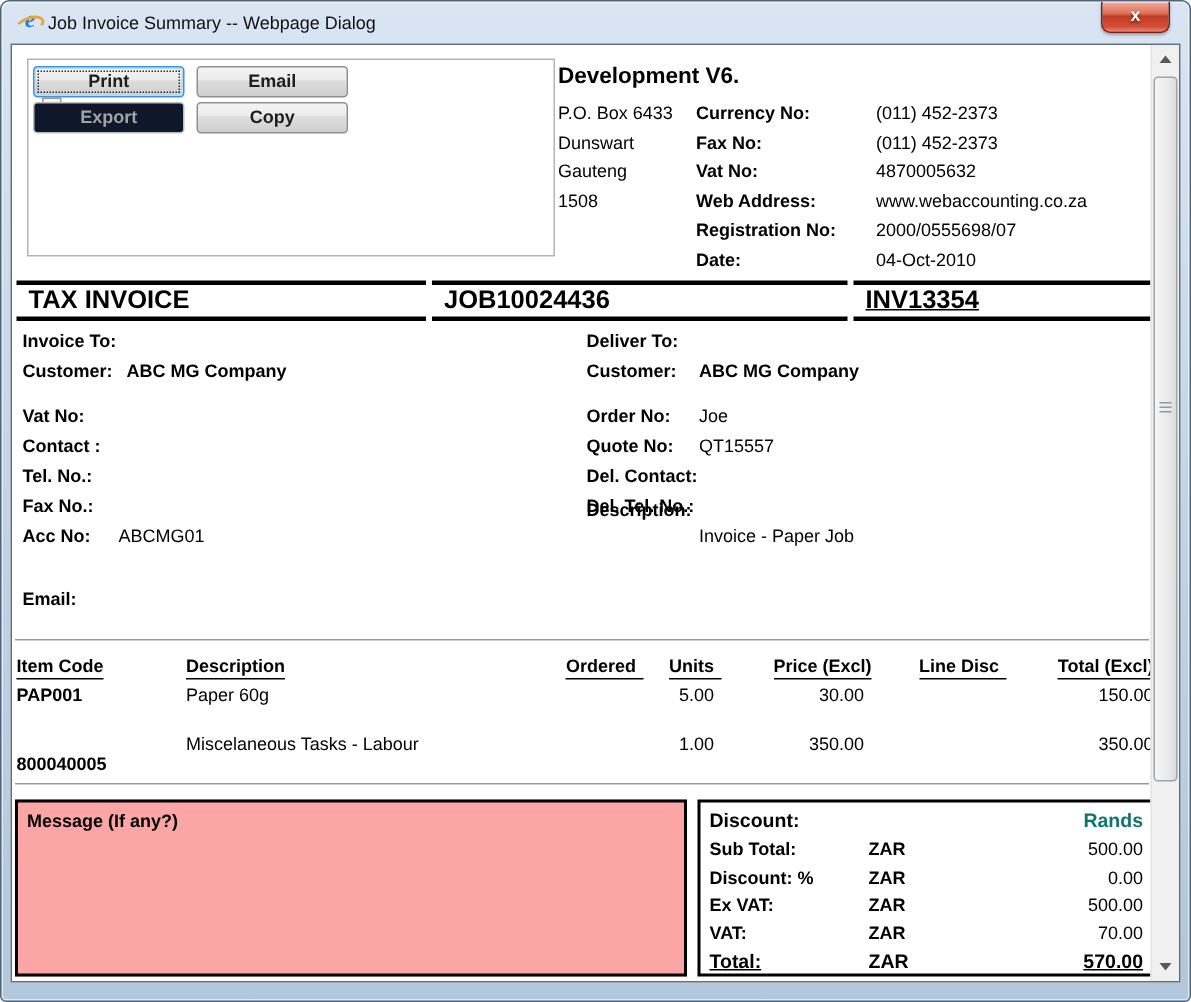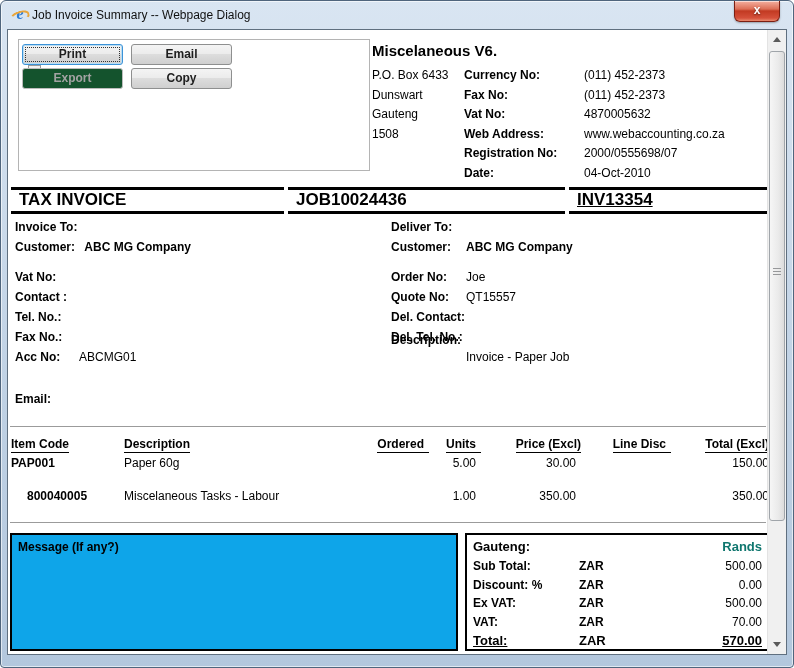--- a/index.html
+++ b/index.html
@@ -40,21 +40,21 @@
     background:linear-gradient(to right,#f6f6f6,#eaeaea 60%,#dcdcdc); border:1px solid #a0a5aa; border-radius:3px; }
   .grip { position:absolute; left:3px; top:216px; width:8px; }
   .grip i { display:block; height:1px; background:#97989a; margin-bottom:2px; }
 
   
   .btn-panel { position:absolute; left:10px; top:9px; width:352px; height:132px; border:1px solid #b4b4b4; background:#fff; }
   .w-btn { position:absolute; width:101px; height:21px; border:1px solid #8e8f8f; border-radius:3px;
     background:linear-gradient(#f4f4f4,#ececec 45%,#dedede 46%,#cfcfcf);
     font-weight:bold; font-size:12px; color:#1e1e1e; text-align:center; line-height:19px; cursor:pointer; }
   .w-btn.focused { border-color:#3c93d8; box-shadow:0 0 0 1px #b7dcf3 inset; outline:1px dotted #333; outline-offset:-4px; }
-  .w-btn.disabled { color:#a3a3a3; border-color:#bdbdbd; background:#14532d; cursor:default; }
+  .w-btn.disabled { color:#a3a3a3; border-color:#bdbdbd; background:#0f172a; cursor:default; }
   .chk-fragment { position:absolute; left:9px; top:25px; width:13px; height:8px; border:1px solid #9a9a9a; background:#f2f2f2; }
 
   
   .co-name { position:absolute; left:364px; top:12px; font-size:15px; font-weight:bold; }
   .co-col { position:absolute; top:36px; line-height:19.5px; white-space:nowrap; }
   .co-addr { left:364px; }
   .co-lbls { left:456px; font-weight:bold; }
   .co-vals { left:576px; }
 
   
@@ -69,21 +69,21 @@
   
   .hr { position:absolute; left:2px; right:1px; height:1px; background:#9b9b9b; }
 
   
   .cell { position:absolute; white-space:nowrap; }
   .num { text-align:right; }
   .ul-i { display:inline-block; border-bottom:1px solid #000; padding-bottom:1px; }
   .ul-sp { padding-right:5px; }
 
   
-  .msg-box { position:absolute; left:2px; top:503px; width:448px; height:118px; border:2px solid #000; background:#0ea5e9; }
+  .msg-box { position:absolute; left:2px; top:503px; width:448px; height:118px; border:2px solid #000; background:#fca5a5; }
   .msg-label { position:absolute; left:6px; top:5px; font-weight:bold; }
   .sum-box { position:absolute; left:457px; top:503px; width:305px; height:118px; border:2px solid #000; background:#fff;
     display:flex; flex-direction:column; padding:3px 6px 2px 6px; }
   .sum-row { display:flex; line-height:18.8px; font-weight:bold; }
   .sum-lbl { width:106px; }
   .sum-cur { width:100px; }
   .sum-amt { flex:1; text-align:right; font-weight:normal; }
   .sum-row.first { font-size:13px; }
   .sum-row.first .sum-amt { font-weight:bold; }
   .sum-row.total { font-size:13px; }
@@ -106,21 +106,21 @@
     <div class="page">
 
       <div class="btn-panel">
         <span class="chk-fragment"></span>
         <button class="w-btn focused" style="left:3px; top:4px;">Print</button>
         <button class="w-btn" style="left:112px; top:4px;">Email</button>
         <button class="w-btn disabled" style="left:3px; top:28px;">Export</button>
         <button class="w-btn" style="left:112px; top:28px;">Copy</button>
       </div>
 
-      <div class="co-name">Miscelaneous V6.</div>
+      <div class="co-name">Development V6.</div>
       <div class="co-col co-addr">
         <div>P.O. Box 6433</div>
         <div>Dunswart</div>
         <div>Gauteng</div>
         <div>1508</div>
       </div>
       <div class="co-col co-lbls">
         <div>Currency No:</div>
         <div>Fax No:</div>
         <div>Vat No:</div>
@@ -181,38 +181,38 @@
         <div class="cell b" style="left:3px; top:426px;">PAP001</div>
         <div class="cell" style="left:116px; top:426px;">Paper 60g</div>
         <div class="cell num" style="left:346px; top:426px; width:75px;"></div>
         <div class="cell num" style="left:416px; top:426px; width:52px;">5.00</div>
         <div class="cell num" style="left:493px; top:426px; width:75px;">30.00</div>
         <div class="cell num" style="left:583px; top:426px; width:75px;"></div>
         <div class="cell num" style="left:671px; top:426px; width:90px;">150.00</div>
       </div>
 
       <div>
-        <div class="cell b" style="left:3px; top:459px;margin-left:16px;">800040005</div>
+        <div class="cell b" style="left:3px; top:472px;">800040005</div>
         <div class="cell" style="left:116px; top:459px;">Miscelaneous Tasks - Labour</div>
         <div class="cell num" style="left:346px; top:459px; width:75px;"></div>
         <div class="cell num" style="left:416px; top:459px; width:52px;">1.00</div>
         <div class="cell num" style="left:493px; top:459px; width:75px;">350.00</div>
         <div class="cell num" style="left:583px; top:459px; width:75px;"></div>
         <div class="cell num" style="left:671px; top:459px; width:90px;">350.00</div>
       </div>
 
       <div class="hr" style="top:492px;"></div>
 
       <div class="msg-box">
         <span class="msg-label">Message (If any?)</span>
       </div>
 
       <div class="sum-box">
         <div class="sum-row first">
-          <span class="sum-lbl">Gauteng:</span>
+          <span class="sum-lbl">Discount:</span>
           <span class="sum-cur"></span>
           <span class="sum-amt" style="color: #0f766e;">Rands</span>
         </div>
         <div class="sum-row">
           <span class="sum-lbl">Sub Total:</span>
           <span class="sum-cur">ZAR</span>
           <span class="sum-amt">500.00</span>
         </div>
         <div class="sum-row">
           <span class="sum-lbl">Discount: %</span>

